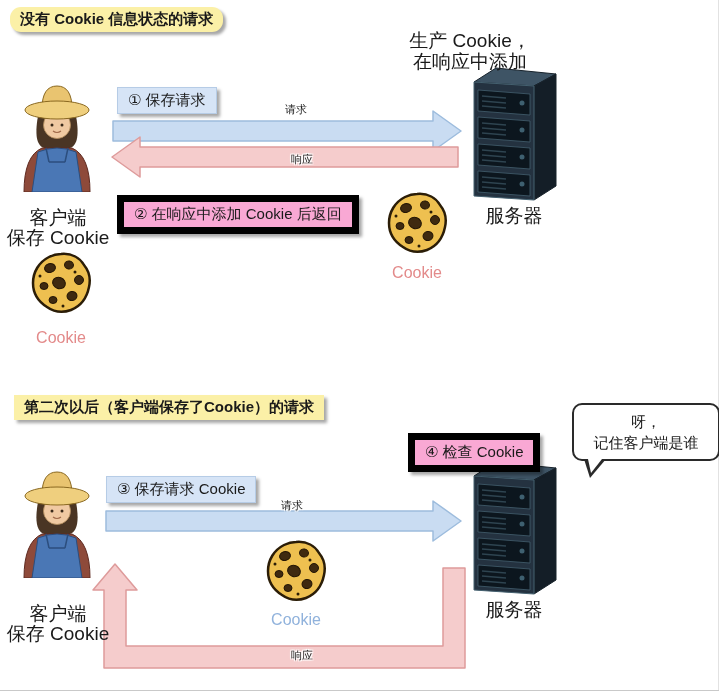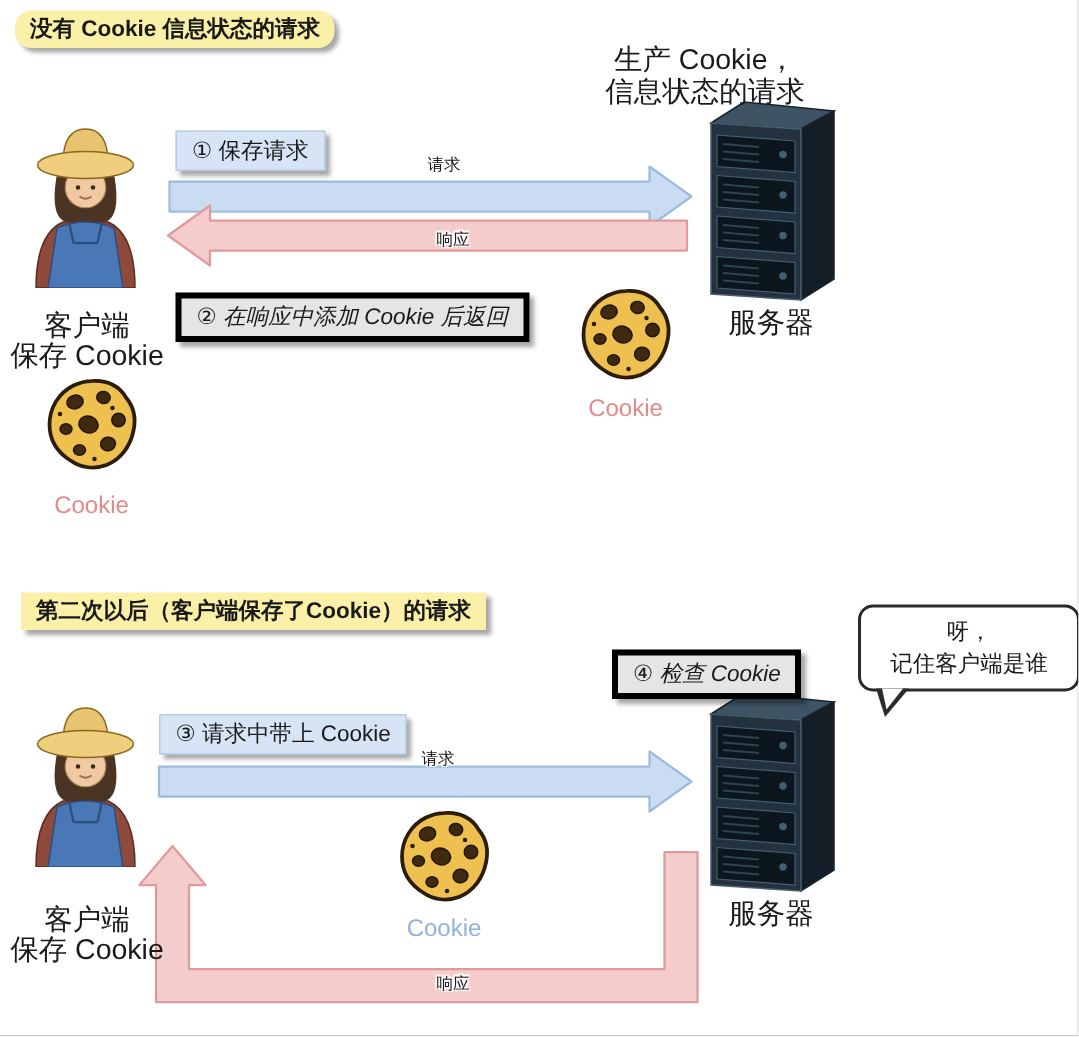--- a/index.html
+++ b/index.html
@@ -10,21 +10,21 @@
     box-shadow: inset 0 -1px 0 #c9c9c9, inset -1px 0 0 #e2e2e2;
   }
   .arrows { position:absolute; left:0; top:0; z-index:0; }
   .gfx { position:absolute; z-index:2; }
   .box {
     position:absolute; z-index:3; font-size:15px; padding:3px 10px;
     white-space:nowrap; box-shadow:3px 3px 3px rgba(0,0,0,0.35);
   }
   .yellow { background:#FBF0A7; font-weight:600; }
   .blue   { background:#D6E4F6; border:1px solid #B6CCE6; }
-  .pink   { background:#e5e5e5; border:4px solid #000000;font-style:italic; }
+  .pink   { background:#f9a8d4; border:7px solid #000000; }
   .lbl { position:absolute; z-index:3; font-size:11px; text-align:center; }
   .glow { text-shadow:-1px -1px 0 #fff,1px -1px 0 #fff,-1px 1px 0 #fff,1px 1px 0 #fff,0 0 3px #fff; }
   .cookie-pink { color:#E38A8A; font-size:16px; }
   .cookie-blue { color:#90B2DC; font-size:16px; }
   .cap { position:absolute; z-index:3; font-size:19px; text-align:center; line-height:20px; }
   .bubble {
     position:absolute; z-index:4; background:#fff; border:2px solid #2a2a2a;
     border-radius:10px; text-align:center; font-size:15px; line-height:21px;
     padding:6px 6px;
   }
@@ -104,21 +104,21 @@
     <polygon points="113,121 433,121 433,111 461,131 433,151 433,141 113,141" fill="#C9DCF2" stroke="#9DBCDD" stroke-width="1.5" stroke-linejoin="round"></polygon>
     <polygon points="458,147 140,147 140,137 112,157 140,177 140,167 458,167" fill="#F5CCCC" stroke="#DE9B9B" stroke-width="1.5" stroke-linejoin="round"></polygon>
     <polygon points="106,511 433,511 433,501 461,521 433,541 433,531 106,531" fill="#C9DCF2" stroke="#9DBCDD" stroke-width="1.5" stroke-linejoin="round"></polygon>
     <path d="M443,568 L465,568 L465,668 L104,668 L104,590 L93,590 L115,564 L137,590 L126,590 L126,646 L443,646 Z" fill="#F5CCCC" stroke="#DE9B9B" stroke-width="1.5" stroke-linejoin="round"></path>
   </svg>
 
   <div class="box yellow" style="left:10px; top:7px;border-radius:11px;">没有 Cookie 信息状态的请求</div>
 
   <div class="cap" style="left:392px; top:30px; width:156px; line-height:21px;">
     <div>生产 Cookie，</div>
-    <div>信息状态的请求</div>
+    <div>在响应中添加</div>
   </div>
 
   <svg class="gfx" style="left:16px; top:80px;" width="82" height="112" viewBox="0 0 82 112">
       <use href="#def-client"></use>
     </svg>
 
   <div class="box blue" style="left:117px; top:87px;">① 保存请求</div>
 
   <div class="lbl glow" style="left:266px; top:102px; width:60px;">请求</div>
 
@@ -153,21 +153,21 @@
 
   <div class="bubble" style="left:572px; top:403px; width:132px;">
     <div>呀，</div>
     <div>记住客户端是谁</div>
   </div>
 
   <svg class="gfx" style="left:16px; top:466px;" width="82" height="112" viewBox="0 0 82 112">
       <use href="#def-client"></use>
     </svg>
 
-  <div class="box blue" style="left:106px; top:476px;">③ 请求中带上 Cookie</div>
+  <div class="box blue" style="left:106px; top:476px;">③ 保存请求 Cookie</div>
 
   <div class="lbl glow" style="left:262px; top:498px; width:60px;">请求</div>
 
   <svg class="gfx" style="left:263px; top:538px;" width="66" height="66" viewBox="0 0 66 66">
       <use href="#def-cookie"></use>
     </svg>
   <div class="lbl glow cookie-blue" style="left:263px; top:611px; width:66px;">Cookie</div>
 
   <svg class="gfx" style="left:466px; top:458px;" width="94" height="140" viewBox="0 0 94 140">
       <use href="#def-server"></use>

